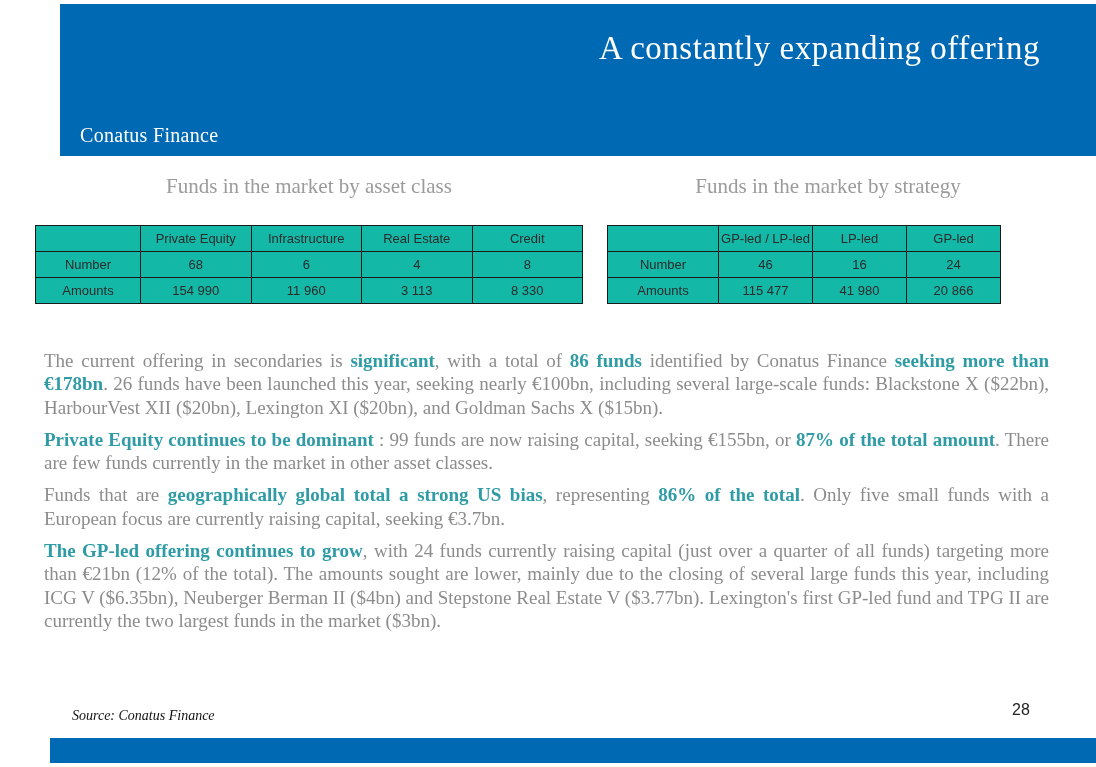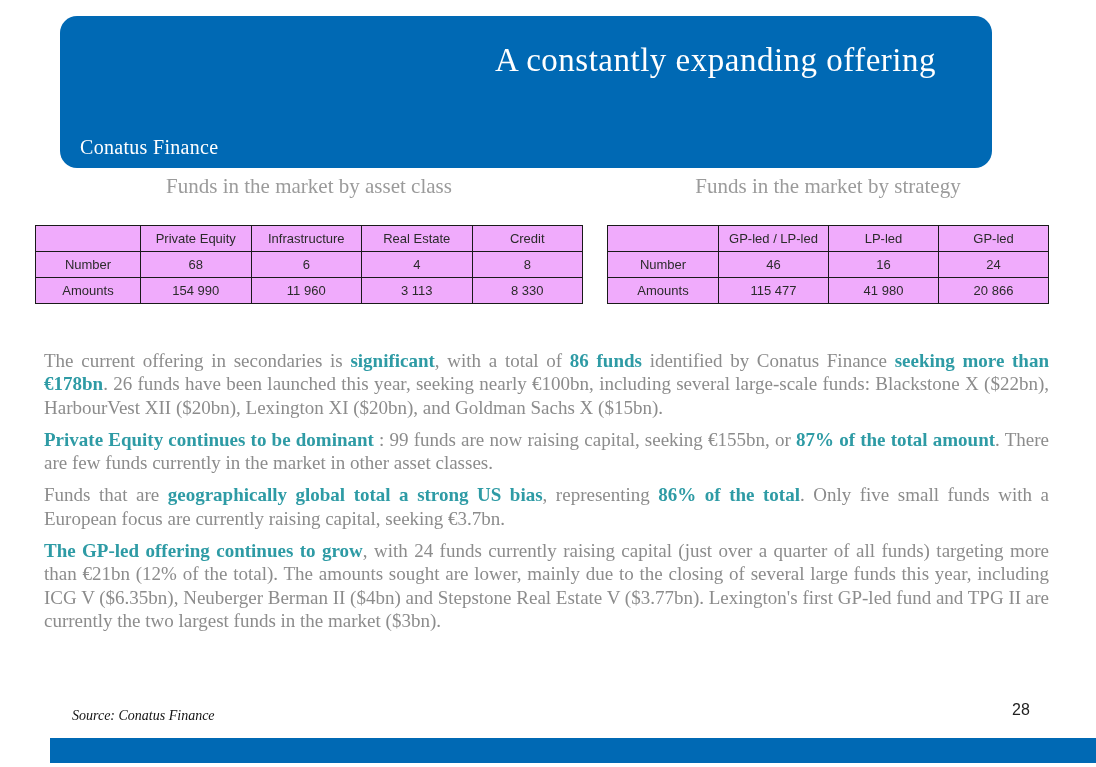--- a/index.html
+++ b/index.html
@@ -1,51 +1,50 @@
 <!DOCTYPE html>
 <html style="--header-blue: #0069B4; --accent-teal: #2E9BA5; --body-gray: #8C8C8C; --title-gray: #9B9B9B;"><head>
 <meta charset="utf-8">
 <style>
   html,body { margin:0; padding:0; background:#ffffff; }
   .page {
     position:relative; width:1096px; height:767px; background:#ffffff;
     font-family:"Liberation Serif", serif; overflow:hidden;
   }
   .header-bar {
-    position:absolute; left:60px; top:16px; width:932px; height:152px;
+    position:absolute; left:60px; top:4px; width:1036px; height:152px;
     background:var(--header-blue, #0069B4);
-    border-radius:17px;
   }
   .slide-title {
     position:absolute; right:56px; top:26px;
     color:#ffffff; font-size:33px; font-weight:400; letter-spacing:0.5px;
     white-space:nowrap;
   }
   .brand-name {
     position:absolute; left:20px; bottom:9px;
     color:#ffffff; font-size:20px; letter-spacing:0.3px;
   }
   .section-title {
     position:absolute; top:174px; text-align:center;
     color:var(--title-gray, #9B9B9B); font-size:21px;
   }
   .section-title.left  { left:35px;  width:548px; }
   .section-title.right { left:607px; width:442px; }
 
   table.data-tbl {
     position:absolute; border-collapse:collapse; table-layout:fixed;
     font-family:"Liberation Sans", sans-serif; font-size:13px;
-    color:#2b2b2b; background:#f0abfc;
+    color:#2b2b2b; background:#14b8a6;
   }
   table.data-tbl td {
     border:1px solid #1a1a1a; text-align:center; vertical-align:middle;
     height:25px; padding:0 2px; overflow:hidden; white-space:nowrap;
   }
   .tbl-left  { left:35px;  top:225px; width:548px; }
-  .tbl-right { left:607px; top:225px; width:442px; }
+  .tbl-right { left:607px; top:225px; width:394px; }
 
   .body-text {
     position:absolute; left:44px; top:349px; width:1005px;
     color:var(--body-gray, #8C8C8C); font-size:19px; line-height:23.3px;
     text-align:justify;
   }
   .body-text p { margin:0 0 9px 0; }
   .body-text .hl { color:var(--accent-teal, #2E9BA5); font-weight:bold; }
 
   .source-note {

